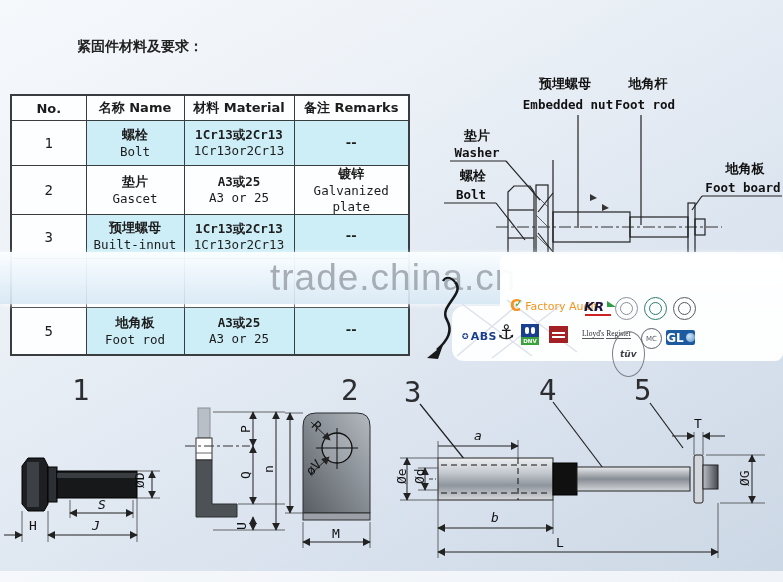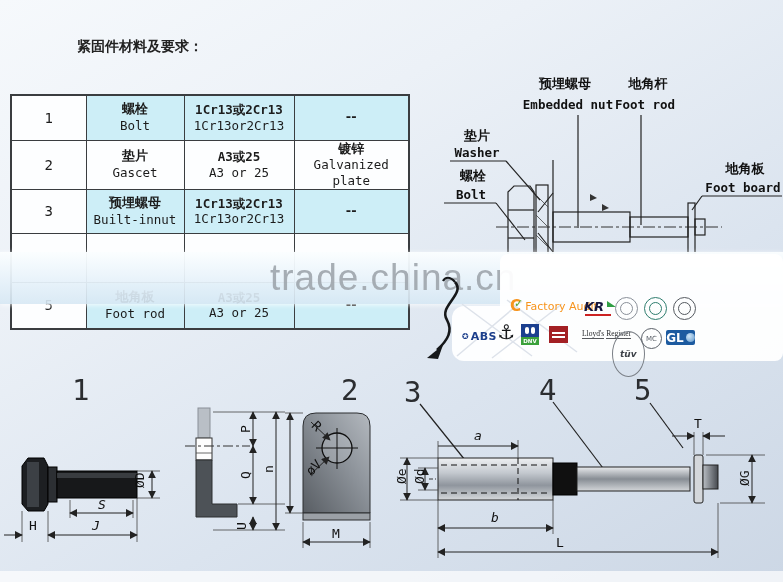--- a/index.html
+++ b/index.html
@@ -76,20 +76,26 @@
   <div class="sub-zh">紧固件材料及要求：</div>
 
   <table class="spec">
     <colgroup>
         <col style="width:75px">
         <col style="width:98px">
         <col style="width:110px">
         <col style="width:115px">
       </colgroup>
     <tbody>
+        <tr>
+      <th>No.</th>
+      <th>名称 Name</th>
+      <th>材料 Material</th>
+      <th>备注 Remarks</th>
+    </tr>
     <tr style="height:45px">
       <td class="no">1</td>
       <td class="hl">
             <span class="zh">螺栓</span>
             <span class="en">Bolt</span>
           </td>
       <td class="hl">
             <span class="en zh">1Cr13或2Cr13</span>
             <span class="en">1Cr13or2Cr13</span>
           </td>

